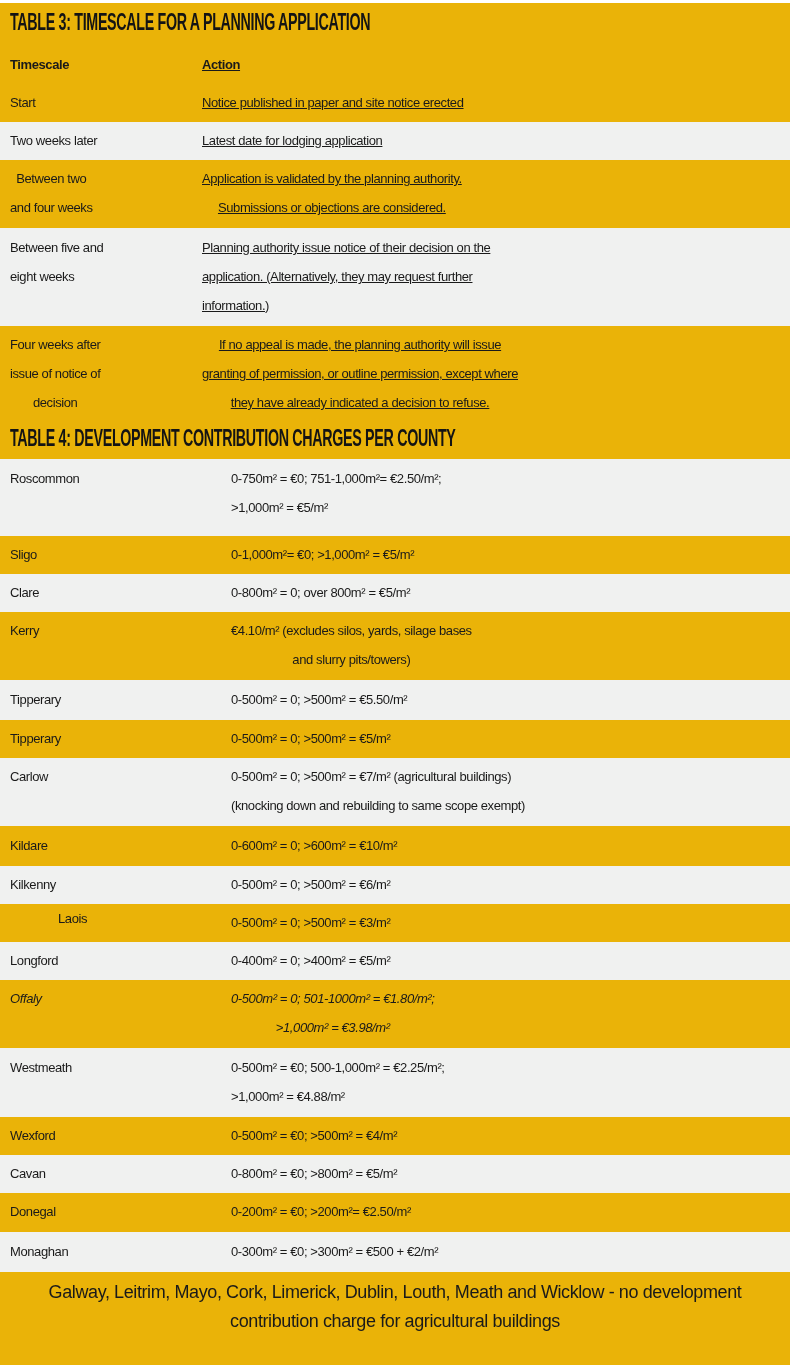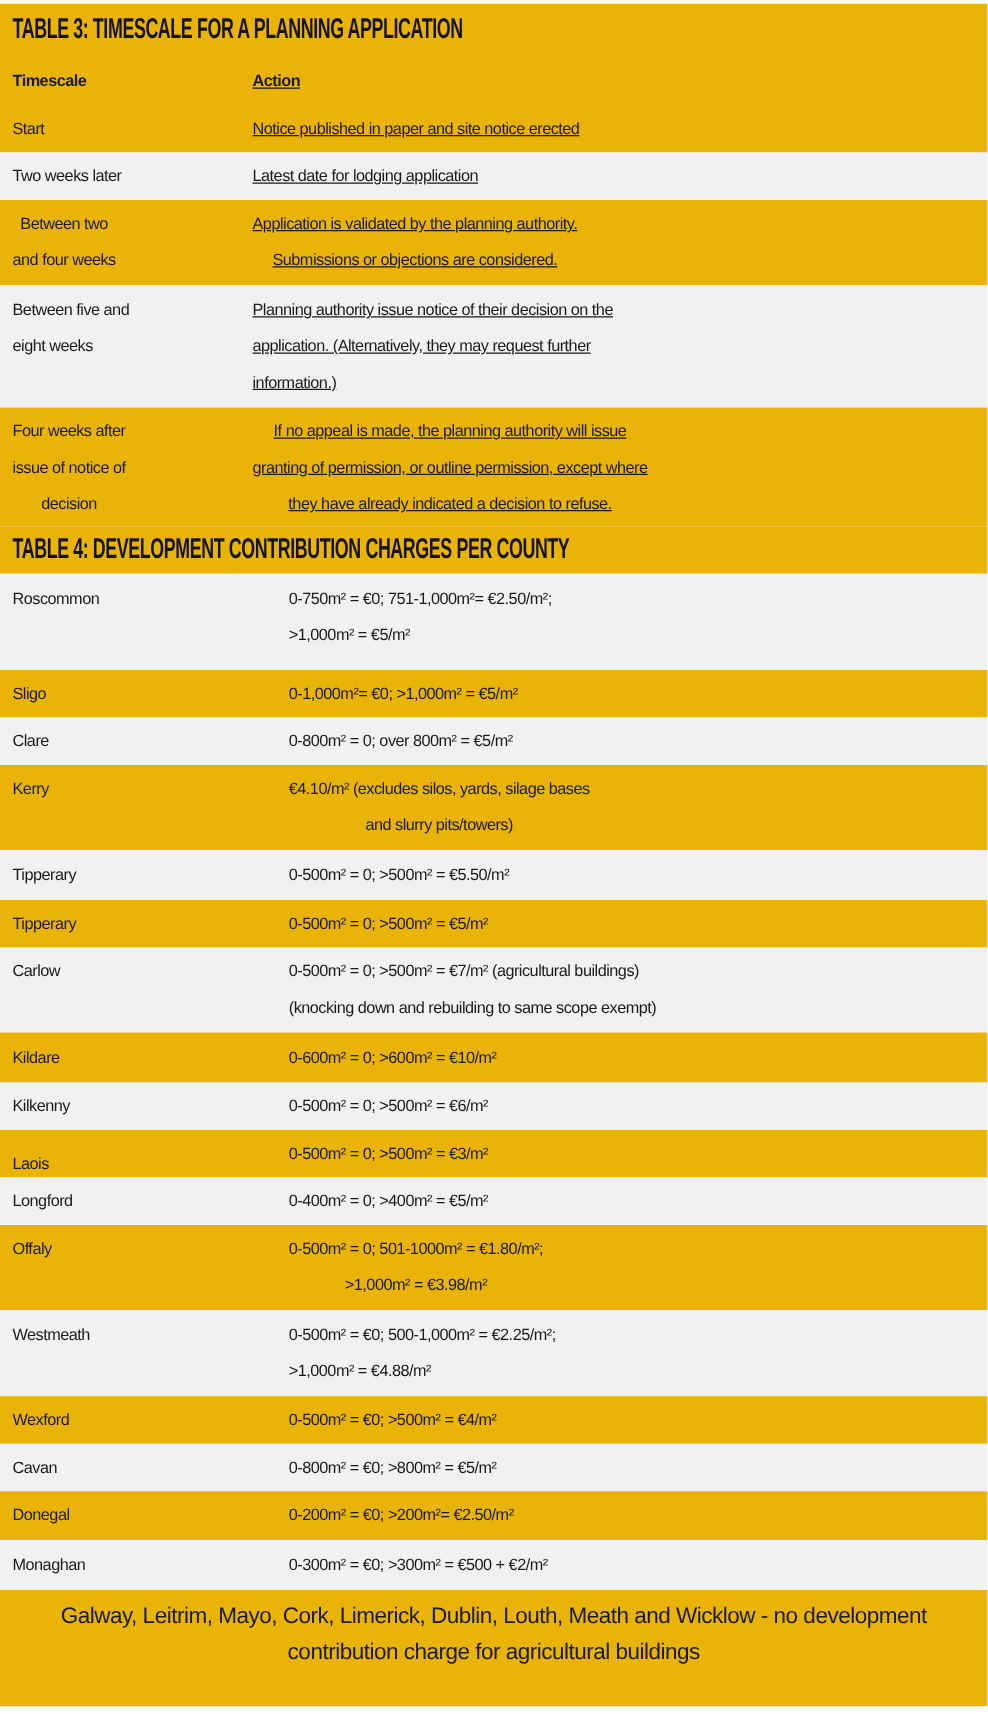--- a/index.html
+++ b/index.html
@@ -94,28 +94,28 @@
   </div>
   <div class="row dark t4" style="height:40px;">
     <div class="c1" style="top:5px;">Kildare</div>
     <div class="c2" style="top:5px;">0-600m² = 0; &gt;600m² = €10/m²</div>
   </div>
   <div class="row light t4" style="height:38px;">
     <div class="c1" style="top:4px;">Kilkenny</div>
     <div class="c2" style="top:4px;">0-500m² = 0; &gt;500m² = €6/m²</div>
   </div>
   <div class="row dark t4" style="height:38px;">
-    <div class="c1" style="top:12px;">Laois</div>
+    <div class="c1" style="top:0;margin-left:48px;">Laois</div>
     <div class="c2" style="top:4px;">0-500m² = 0; &gt;500m² = €3/m²</div>
   </div>
   <div class="row light t4" style="height:38px;">
     <div class="c1" style="top:4px;">Longford</div>
     <div class="c2" style="top:4px;">0-400m² = 0; &gt;400m² = €5/m²</div>
   </div>
-  <div class="row dark t4" style="height:68px;">
+  <div class="row dark t4" style="height:68px;font-style:italic;">
     <div class="c1" style="top:4px;">Offaly</div>
     <div class="c2" style="top:4px;">0-500m² = 0; 501-1000m² = €1.80/m²;
 &gt;1,000m² = €3.98/m²</div>
   </div>
   <div class="row light t4" style="height:69px;">
     <div class="c1" style="top:5px;">Westmeath</div>
     <div class="c2" style="top:5px;">0-500m² = €0; 500-1,000m² = €2.25/m²;
 &gt;1,000m² = €4.88/m²</div>
   </div>
   <div class="row dark t4" style="height:38px;">

